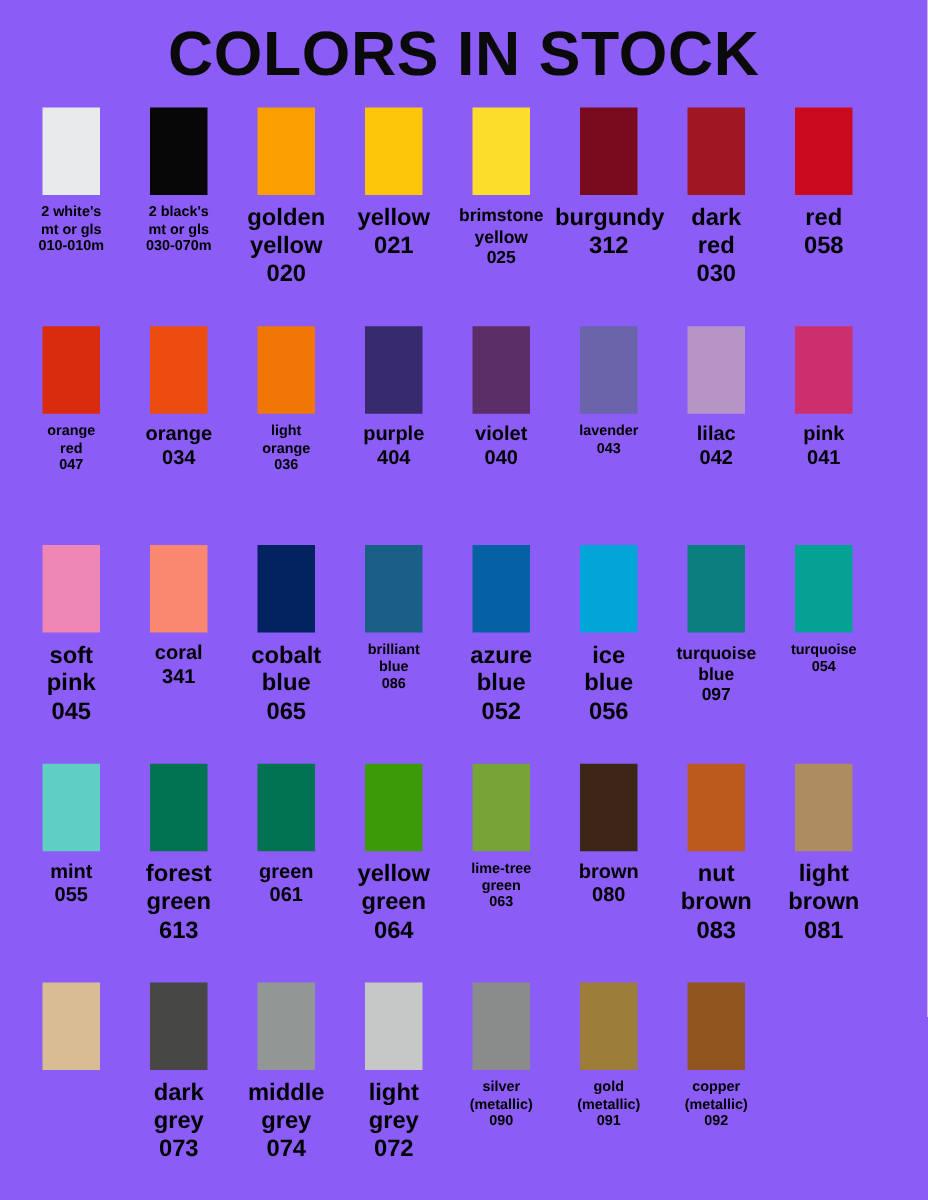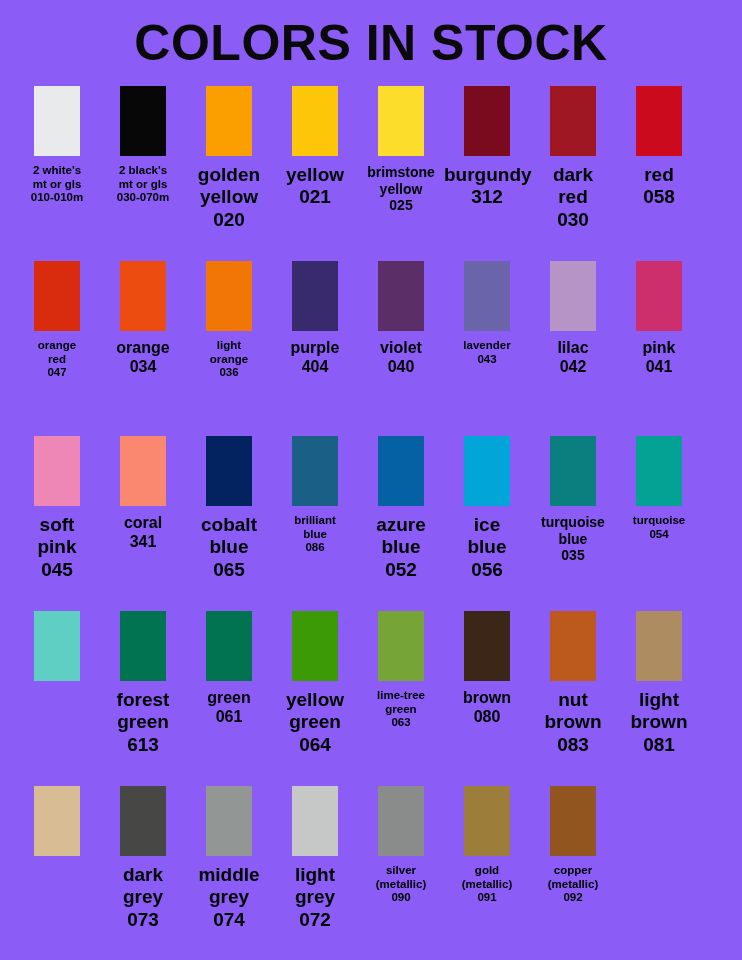--- a/index.html
+++ b/index.html
@@ -255,34 +255,38 @@
             <span class="ln">ice</span>
             <span class="ln">blue</span>
             <span class="ln">056</span>
           </div>
         </div>
         <div class="cell">
           <div class="swatch" style="background: rgb(11, 127, 128); width: 46px; height: 70px;"></div>
           <div class="label sz-xs">
             <span class="ln">turquoise</span>
             <span class="ln">blue</span>
-            <span class="ln">035</span>
+            <span class="ln">097</span>
           </div>
         </div>
         <div class="cell">
           <div class="swatch" style="background: rgb(4, 162, 148); width: 46px; height: 70px;"></div>
           <div class="label sz-s">
             <span class="ln">turquoise</span>
             <span class="ln">054</span>
           </div>
         </div>
       </div>
       <div class="row">
         <div class="cell">
           <div class="swatch" style="background: rgb(94, 207, 194); width: 46px; height: 70px;"></div>
+          <div class="label sz-l">
+            <span class="ln">mint</span>
+            <span class="ln">055</span>
+          </div>
         </div>
         <div class="cell">
           <div class="swatch" style="background: rgb(2, 115, 80); width: 46px; height: 70px;"></div>
           <div class="label sz-m">
             <span class="ln">forest</span>
             <span class="ln">green</span>
             <span class="ln">613</span>
           </div>
         </div>
         <div class="cell">

